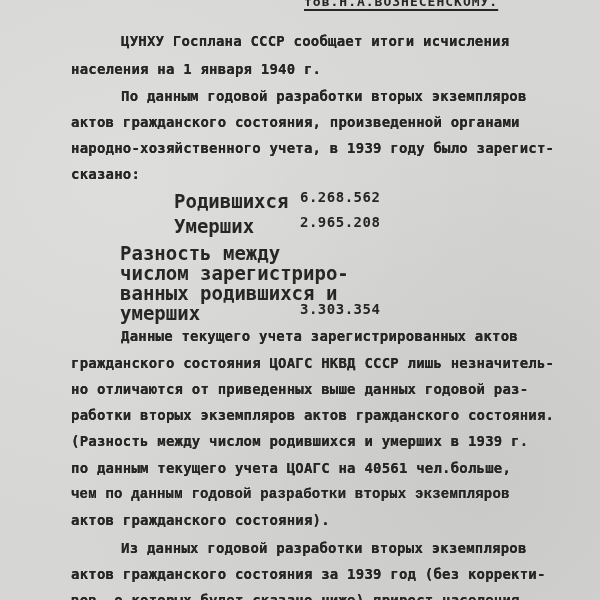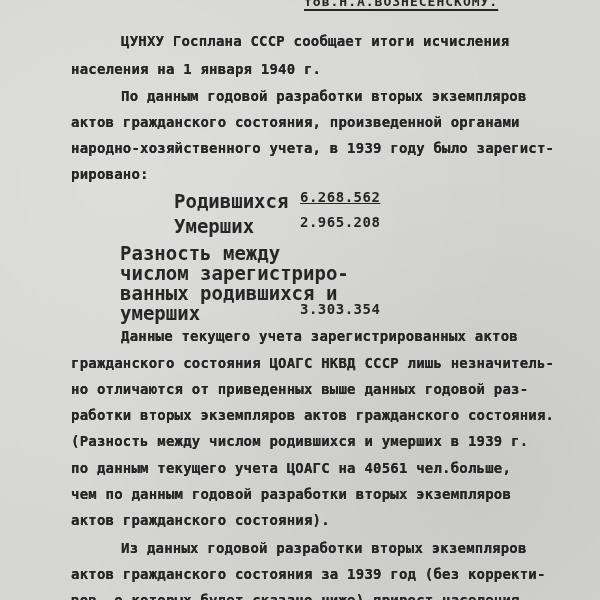--- a/index.html
+++ b/index.html
@@ -34,40 +34,40 @@
 <div class="page">
 
   <div class="addressee">тов.Н.А.ВОЗНЕСЕНСКОМУ.</div>
 
   <div class="line" style="left:121px; top:33px;">ЦУНХУ Госплана СССР сообщает итоги исчисления</div>
   <div class="line" style="left:71px; top:61px;">населения на 1 января 1940 г.</div>
 
   <div class="line" style="left:121px; top:88px;">По данным годовой разработки вторых экземпляров</div>
   <div class="line" style="left:71px; top:114px;">актов гражданского состояния, произведенной органами</div>
   <div class="line" style="left:71px; top:140px;">народно-хозяйственного учета, в 1939 году было зарегист-</div>
-  <div class="line" style="left:71px; top:166px;">рировано:</div>
+  <div class="line" style="left:71px; top:166px;">сказано:</div>
 
   <div class="lbl" style="left:174px; top:190px;">Родившихся</div>
-  <div class="num" style="left:300px; top:189px;text-decoration:underline;">6.268.562</div>
+  <div class="num" style="left:300px; top:189px;">6.268.562</div>
 
   <div class="lbl" style="left:174px; top:215px;">Умерших</div>
   <div class="num" style="left:300px; top:214px;">2.965.208</div>
 
   <div class="lbl" style="left:120px; top:242px;">Разность между</div>
   <div class="lbl" style="left:120px; top:262px;">числом зарегистриро-</div>
   <div class="lbl" style="left:120px; top:282px;">ванных родившихся и</div>
   <div class="lbl" style="left:120px; top:302px;">умерших</div>
   <div class="num" style="left:300px; top:301px;">3.303.354</div>
 
   <div class="line" style="left:121px; top:328px;">Данные текущего учета зарегистрированных актов</div>
   <div class="line" style="left:71px; top:355px;">гражданского состояния ЦОАГС НКВД СССР лишь незначитель-</div>
   <div class="line" style="left:71px; top:381px;">но отличаются от приведенных выше данных годовой раз-</div>
   <div class="line" style="left:71px; top:407px;">работки вторых экземпляров актов гражданского состояния.</div>
   <div class="line" style="left:71px; top:433px;">(Разность между числом родившихся и умерших в 1939 г.</div>
   <div class="line" style="left:71px; top:460px;">по данным текущего учета ЦОАГС на 40561 чел.больше,</div>
-  <div class="line" style="left:71px; top:486px;">чем по данным годовой разработки вторых экземпляров</div>
+  <div class="line" style="left:71px; top:486px;font-family:Liberation Mono, monospace;">чем по данным годовой разработки вторых экземпляров</div>
   <div class="line" style="left:71px; top:512px;text-align:right;">актов гражданского состояния).</div>
 
   <div class="line" style="left:121px; top:540px;">Из данных годовой разработки вторых экземпляров</div>
   <div class="line" style="left:71px; top:566px;">актов гражданского состояния за 1939 год (без корректи-</div>
   <div class="line" style="left:71px; top:592px;">вов, о которых будет сказано ниже) прирост населения</div>
 
 </div>
 
 </body></html>

